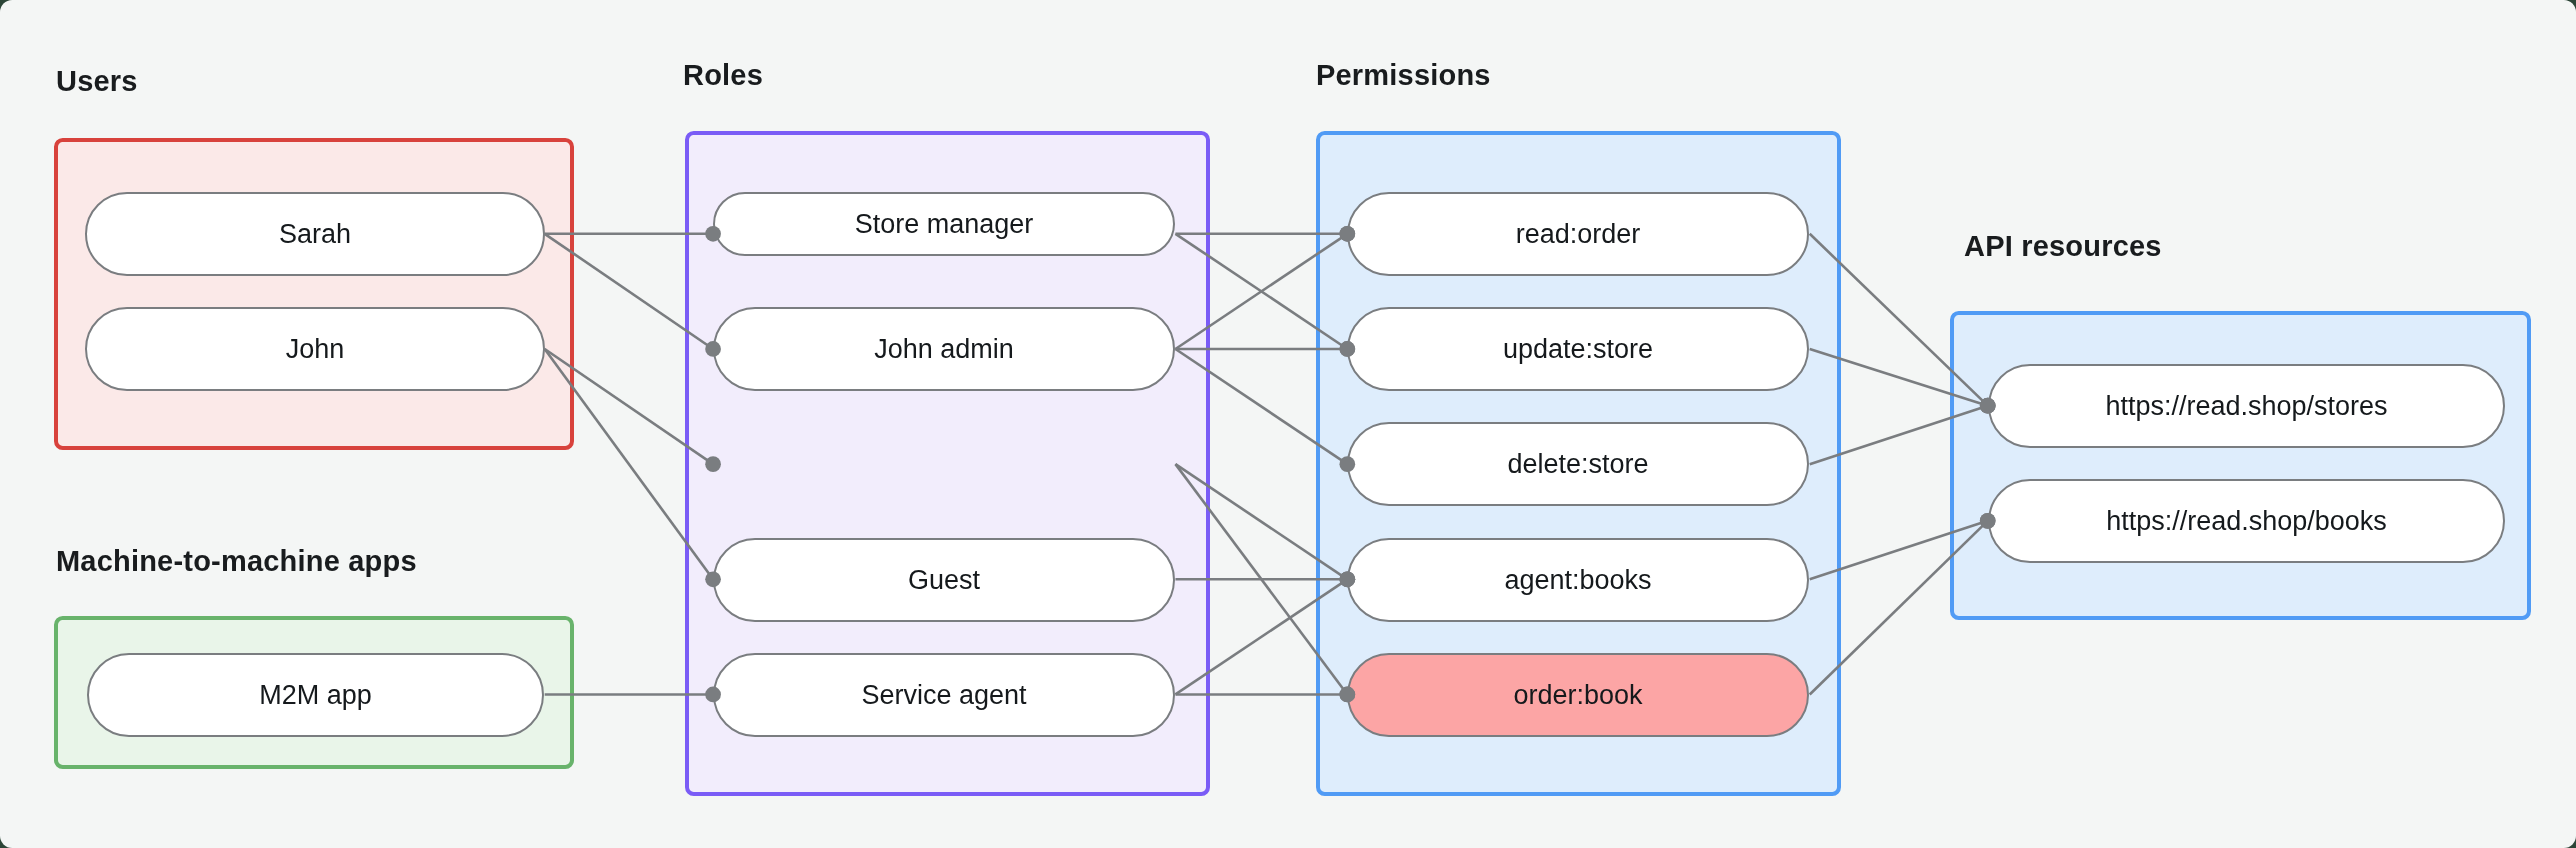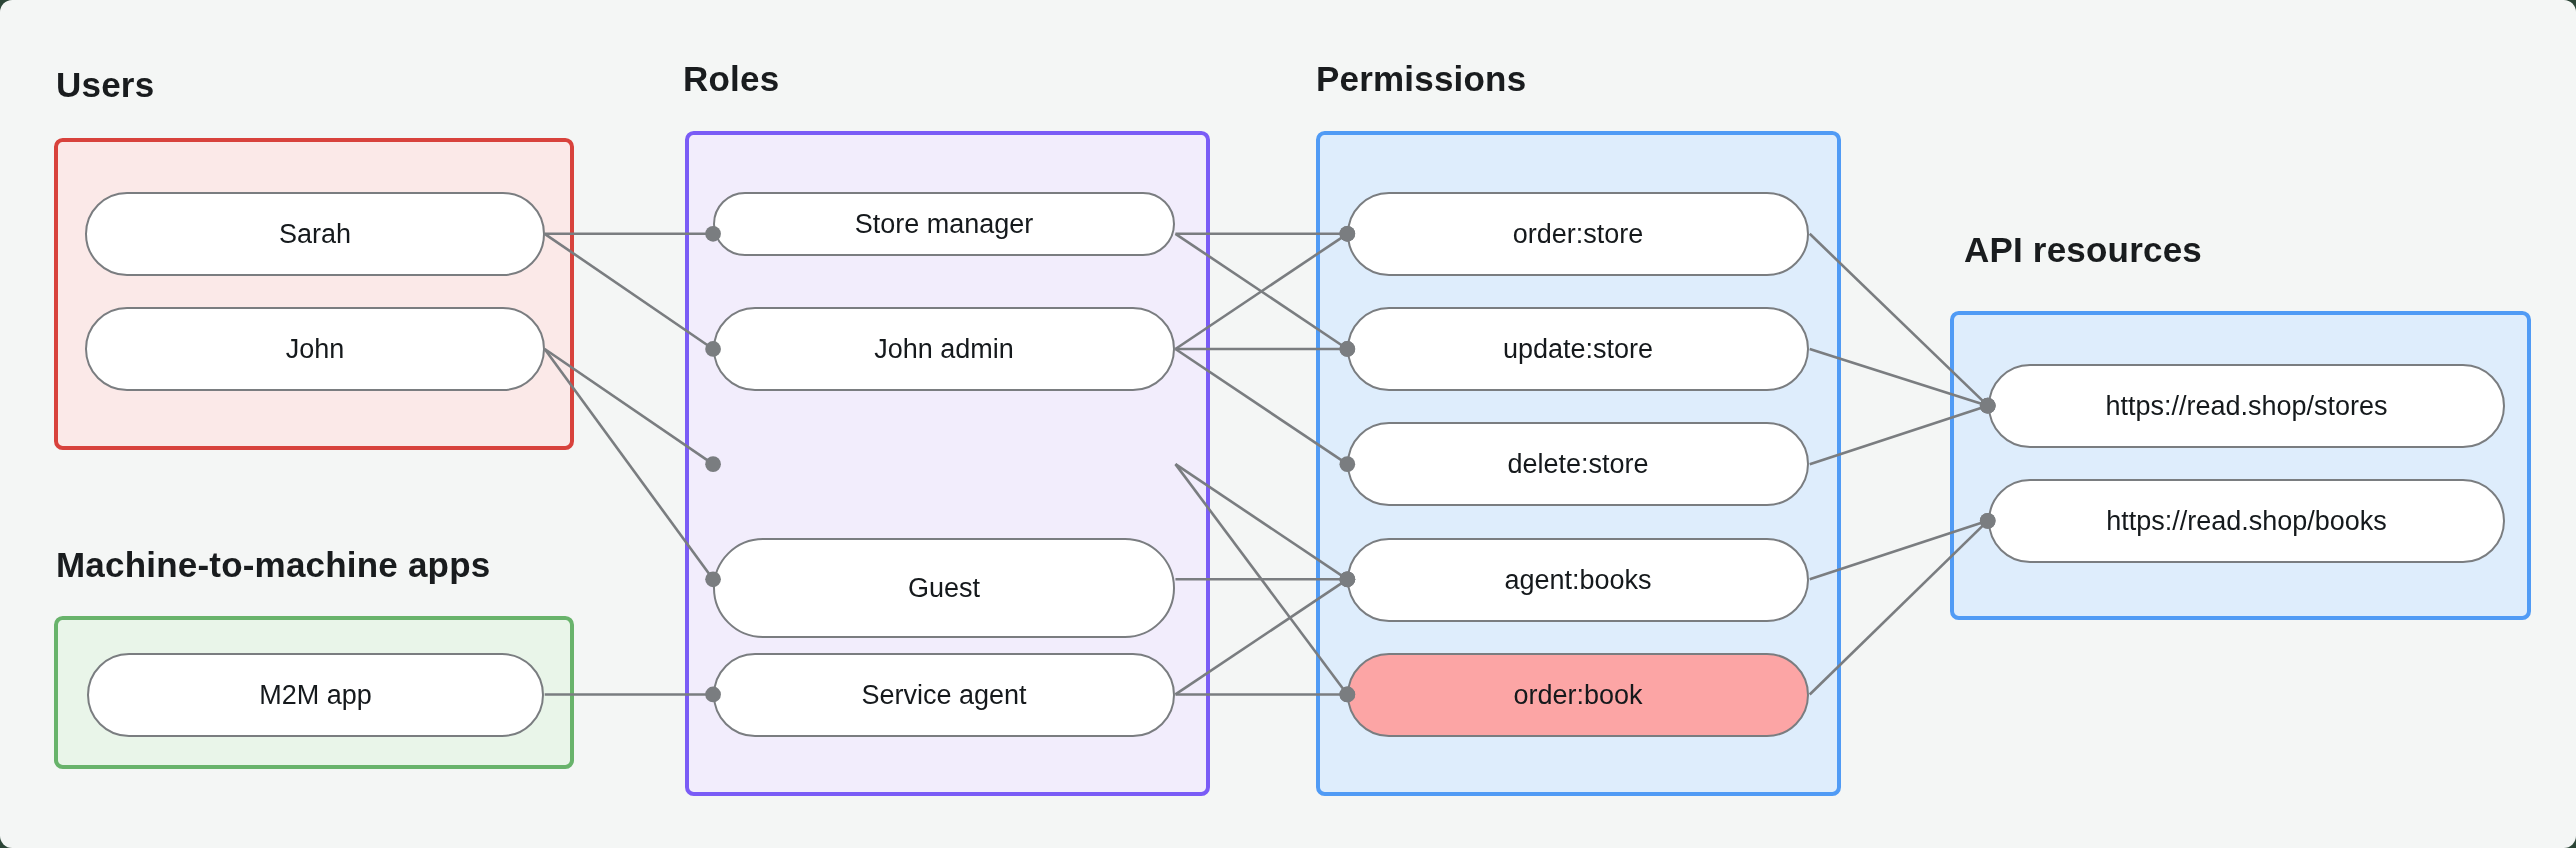--- a/index.html
+++ b/index.html
@@ -25,21 +25,21 @@
   }
   .group-box {
     position: absolute;
     box-sizing: border-box;
     border-style: solid;
     border-width: 4.4px;
     border-radius: 8.7px;
   }
   .section-label {
     position: absolute;
-    font-size: 35px;
+    font-size: 29px;
     font-weight: 600;
     color: #191C1E;
     letter-spacing: 0.2px;
     white-space: nowrap;
   }
   .node {
     position: absolute;
     box-sizing: border-box;
     background: #FFFFFF;
     border: 2.6px solid #7A7D80;
@@ -92,23 +92,23 @@
       <line x1="2074" y1="532" x2="2278" y2="465" stroke="#7A7D80" stroke-width="3"></line>
       <line x1="2074" y1="664" x2="2278" y2="597" stroke="#7A7D80" stroke-width="3"></line>
       <line x1="2074" y1="796" x2="2278" y2="597" stroke="#7A7D80" stroke-width="3"></line>
     </svg>
   <div class="layer" id="nodes-layer">
       <div class="node" style="left: 85px; top: 192px; width: 460px; height: 84px; background: rgb(255, 255, 255); border-color: rgb(122, 125, 128); color: rgb(21, 25, 28);">Sarah</div>
       <div class="node" style="left: 85px; top: 307px; width: 460px; height: 84px; background: rgb(255, 255, 255); border-color: rgb(122, 125, 128); color: rgb(21, 25, 28);">John</div>
       <div class="node" style="left: 87px; top: 653px; width: 457px; height: 84px; background: rgb(255, 255, 255); border-color: rgb(122, 125, 128); color: rgb(21, 25, 28);">M2M app</div>
       <div class="node" style="left: 713px; top: 192px; width: 462px; height: 64px; background: rgb(255, 255, 255); border-color: rgb(122, 125, 128); color: rgb(21, 25, 28);">Store manager</div>
       <div class="node" style="left: 713px; top: 307px; width: 462px; height: 84px; background: rgb(255, 255, 255); border-color: rgb(122, 125, 128); color: rgb(21, 25, 28);">John admin</div>
-      <div class="node" style="left: 713px; top: 538px; width: 462px; height: 100px; background: rgb(255, 255, 255); border-color: rgb(122, 125, 128); color: rgb(21, 25, 28);">Guest</div>
+      <div class="node" style="left: 713px; top: 538px; width: 462px; height: 84px; background: rgb(255, 255, 255); border-color: rgb(122, 125, 128); color: rgb(21, 25, 28);">Guest</div>
       <div class="node" style="left: 713px; top: 653px; width: 462px; height: 84px; background: rgb(255, 255, 255); border-color: rgb(122, 125, 128); color: rgb(21, 25, 28);">Service agent</div>
-      <div class="node" style="left: 1347px; top: 192px; width: 462px; height: 84px; background: rgb(255, 255, 255); border-color: rgb(122, 125, 128); color: rgb(21, 25, 28);">order:store</div>
+      <div class="node" style="left: 1347px; top: 192px; width: 462px; height: 84px; background: rgb(255, 255, 255); border-color: rgb(122, 125, 128); color: rgb(21, 25, 28);">read:order</div>
       <div class="node" style="left: 1347px; top: 307px; width: 462px; height: 84px; background: rgb(255, 255, 255); border-color: rgb(122, 125, 128); color: rgb(21, 25, 28);">update:store</div>
       <div class="node" style="left: 1347px; top: 422px; width: 462px; height: 84px; background: rgb(255, 255, 255); border-color: rgb(122, 125, 128); color: rgb(21, 25, 28);">delete:store</div>
       <div class="node" style="left: 1347px; top: 538px; width: 462px; height: 84px; background: rgb(255, 255, 255); border-color: rgb(122, 125, 128); color: rgb(21, 25, 28);">agent:books</div>
       <div class="node" style="left: 1347px; top: 653px; width: 462px; height: 84px; background: #fca5a5; border-color: rgb(122, 125, 128); color: rgb(21, 25, 28);">order:book</div>
       <div class="node" style="left: 1988px; top: 364px; width: 517px; height: 84px; background: rgb(255, 255, 255); border-color: rgb(122, 125, 128); color: rgb(21, 25, 28);">https://read.shop/stores</div>
       <div class="node" style="left: 1988px; top: 479px; width: 517px; height: 84px; background: rgb(255, 255, 255); border-color: rgb(122, 125, 128); color: rgb(21, 25, 28);">https://read.shop/books</div>
     </div>
   <svg class="layer" id="dots-layer" viewBox="0 0 2952 972" xmlns="http://www.w3.org/2000/svg">
       <circle cx="817" cy="268" r="9" fill="#7A7D80"></circle>
       <circle cx="817" cy="400" r="9" fill="#7A7D80"></circle>

